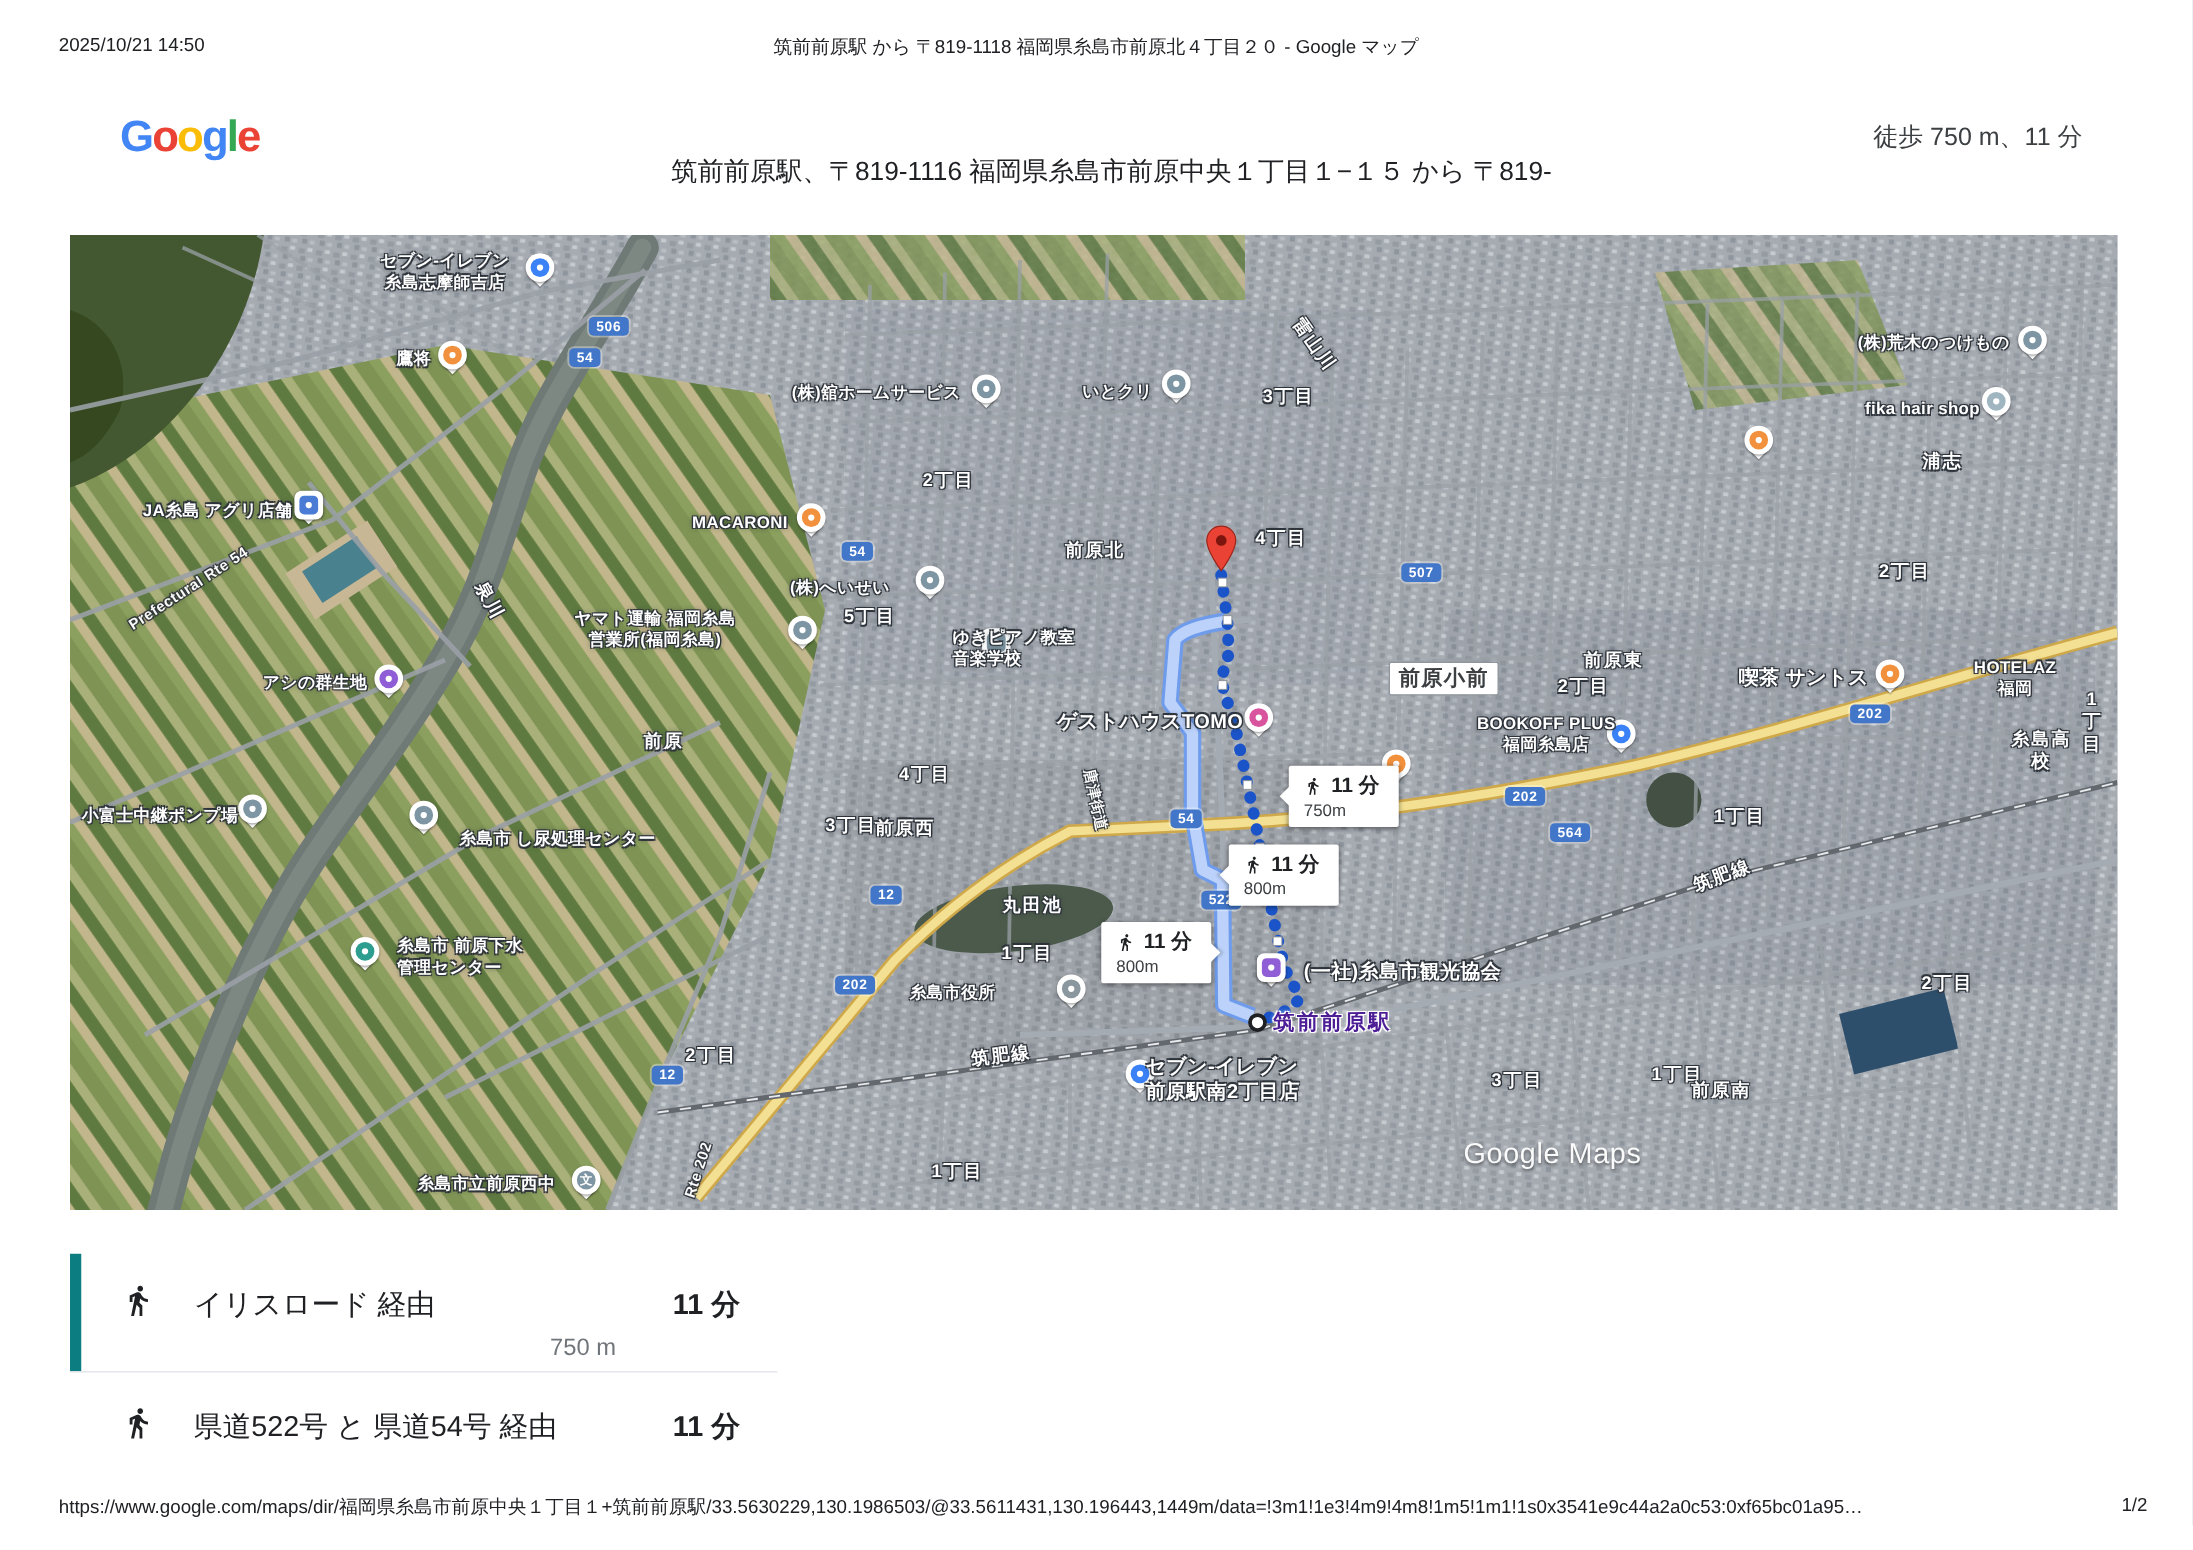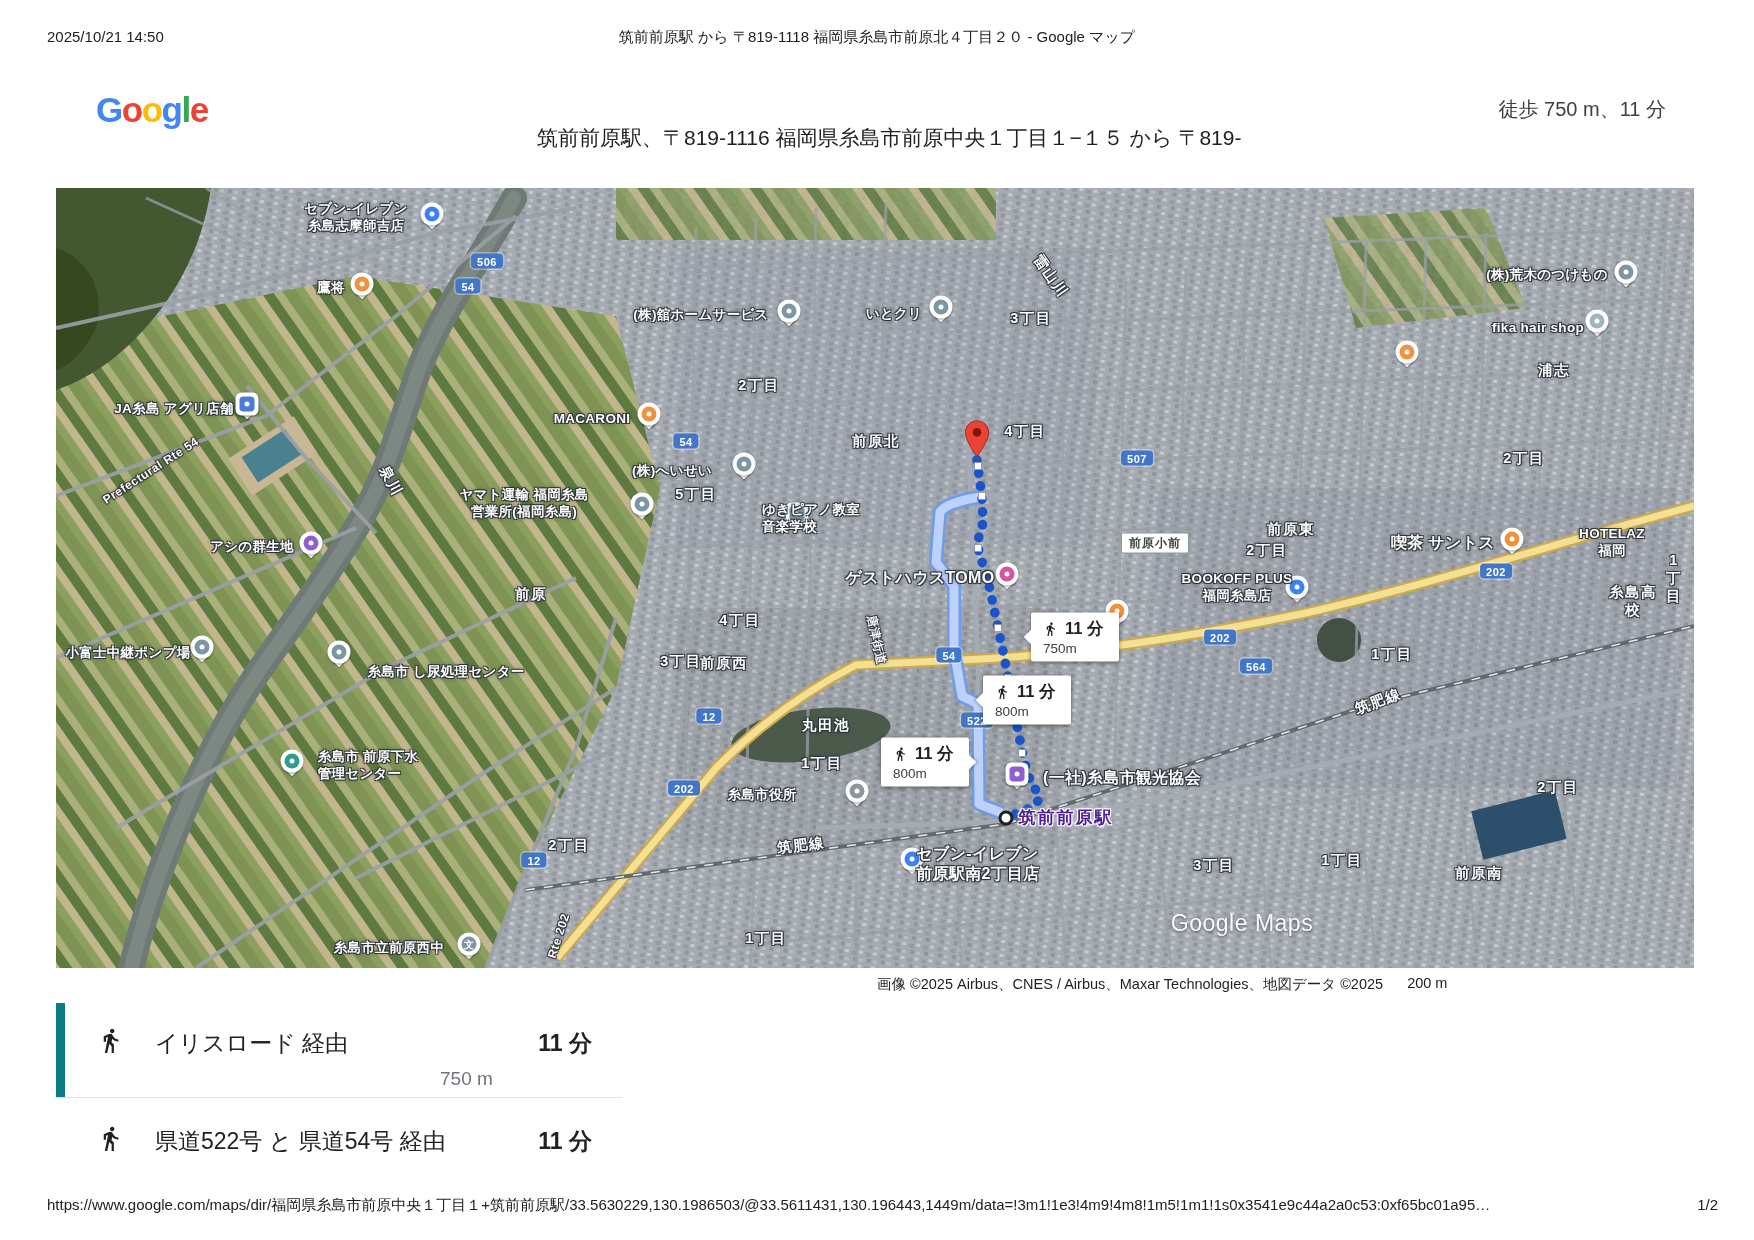--- a/index.html
+++ b/index.html
@@ -22,21 +22,21 @@
          color:#fff; font-size:13.5px; font-weight:600; line-height:1.25; letter-spacing:.3px;
          text-shadow:-1px -1px 0 rgba(45,51,58,.95), 1px -1px 0 rgba(45,51,58,.95),
                      -1px 1px 0 rgba(45,51,58,.95), 1px 1px 0 rgba(45,51,58,.95), 0 0 4px rgba(40,46,52,.8);
          pointer-events:none; z-index:6; }
   .lbl.area { font-size:14.5px; letter-spacing:1.5px; }
   .lbl.big { font-size:16px; }
   .lbl.left { text-align:left; }
   .lbl.road { font-size:12px; font-weight:600; letter-spacing:.5px; opacity:.95; }
   .lbl.station { color:#4c1d95; font-size:17px; font-weight:700; letter-spacing:2px;
          text-shadow:-1px -1px 0 #fff,1px -1px 0 #fff,-1px 1px 0 #fff,1px 1px 0 #fff,0 0 4px #fff; }
-  .lbl.plate { background:#fff; color:#3c4043; font-size:12px; font-weight:600; letter-spacing:1px;
+  .lbl.plate { background:#fff; color:#3c4043; font-size:17px; font-weight:600; letter-spacing:1px;
          text-shadow:none; border:1px solid #8e959c; border-radius:2px; padding:2px 7px;text-align:right; }
   .lbl.watermark { font-size:23px; font-weight:500; letter-spacing:.5px; color:#fff;
          text-shadow:0 1px 3px rgba(0,0,0,.55); opacity:.95; }
 
   .badge { position:absolute; transform:translate(-50%,-50%); background:#4176c9; color:#fff;
          font-size:11px; font-weight:700; padding:1.5px 6px; border-radius:4px; letter-spacing:.5px;
          box-shadow:0 0 0 1.5px rgba(255,255,255,.35); z-index:6; }
 
   .pin { position:absolute; transform:translate(-50%,-62%); display:flex; flex-direction:column;
          align-items:center; z-index:5; cursor:pointer; }
@@ -401,21 +401,21 @@
         <div class="lbl poi" style="left: 333px; top: 760px;">糸島市立前原西中</div>
         <div class="lbl road" style="left: 820px; top: 452px; transform: translate(-50%, -50%) rotate(78deg);">唐津街道</div>
         <div class="lbl poi big" style="left: 1066px; top: 590px;">(一社)糸島市観光協会</div>
         <div class="lbl station" style="left: 1010px; top: 630px;">筑前前原駅</div>
         <div class="lbl area" style="left: 745px; top: 657px; transform: translate(-50%, -50%) rotate(-7deg);">筑肥線</div>
         <div class="lbl area" style="left: 1322px; top: 513px; transform: translate(-50%, -50%) rotate(-20deg);">筑肥線</div>
         <div class="lbl poi big left" style="left: 922px; top: 676px;">セブン-イレブン
 前原駅南2丁目店</div>
         <div class="lbl area" style="left: 1158px; top: 677px;">3丁目</div>
         <div class="lbl area" style="left: 1286px; top: 672px;">1丁目</div>
-        <div class="lbl area" style="left: 1423px; top: 685px;">前原南</div>
+        <div class="lbl area" style="left: 1321px; top: 685px;">前原南</div>
         <div class="lbl area" style="left: 1502px; top: 599px;">2丁目</div>
         <div class="lbl area" style="left: 710px; top: 750px;">1丁目</div>
         <div class="lbl area" style="left: 1336px; top: 466px;">1丁目</div>
         <div class="lbl watermark" style="left: 1186px; top: 735px;">Google Maps</div>
       </div>
 
     <div>
 
     <div class="infobox tail-l" style="left: 1019px; top: 449px;">
           <span class="ib-tail"></span>
@@ -443,24 +443,20 @@
             <svg viewBox="0 0 24 24">
               <path d="M13.5 5.5c1.1 0 2-.9 2-2s-.9-2-2-2-2 .9-2 2 .9 2 2 2zM9.8 8.9L7 23h2.1l1.8-8 2.1 2v6h2v-7.5l-2.1-2 .6-3C14.8 12 16.8 13 19 13v-2c-1.9 0-3.5-1-4.3-2.4l-1-1.6c-.4-.6-1-1-1.7-1-.3 0-.5.1-.8.1L6 8.3V13h2V9.6l1.8-.7z"></path>
             </svg>
             <span class="ib-time">11 分</span>
           </div>
           <div class="ib-dist">800m</div>
         </div>
       </div>
   </div>
 
-  <div class="attrib">
-    <span>画像 ©2025 Airbus、CNES / Airbus、Maxar Technologies、地図データ ©2025</span>
-    <span>200 m</span>
-  </div>
 
   <div class="sel-bar" style="background:#0c7d80;"></div>
 
   <div>
     <svg class="walk-ic" style="left:97px; top:1024px;" viewBox="0 0 24 24">
       <path d="M13.5 5.5c1.1 0 2-.9 2-2s-.9-2-2-2-2 .9-2 2 .9 2 2 2zM9.8 8.9L7 23h2.1l1.8-8 2.1 2v6h2v-7.5l-2.1-2 .6-3C14.8 12 16.8 13 19 13v-2c-1.9 0-3.5-1-4.3-2.4l-1-1.6c-.4-.6-1-1-1.7-1-.3 0-.5.1-.8.1L6 8.3V13h2V9.6l1.8-.7z"></path>
     </svg>
     <div class="via" style="top:1028px;">イリスロード 経由</div>
     <div class="rtime" style="top:1028px;">11 分</div>
     <div class="rdist" style="top:1068px;">750 m</div>

